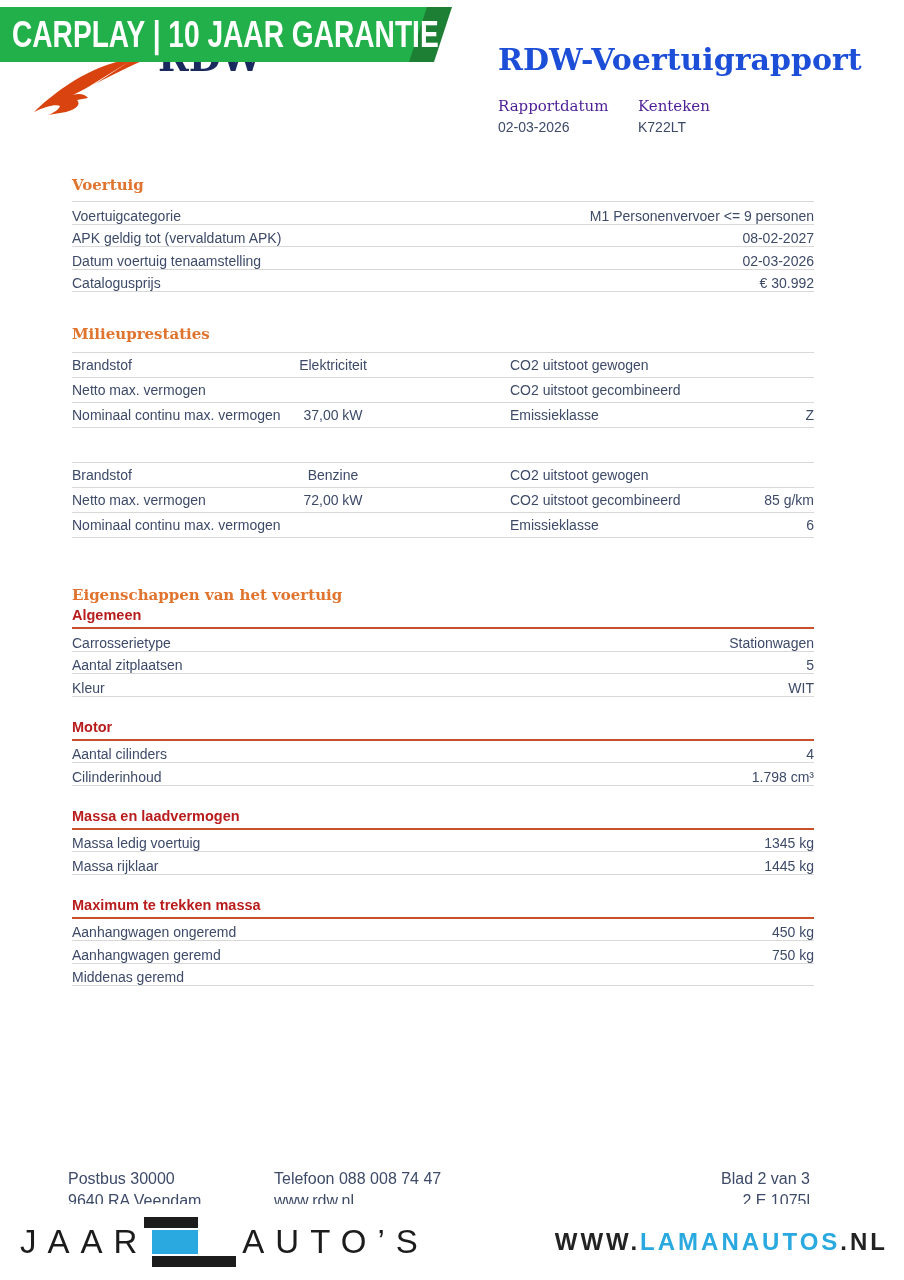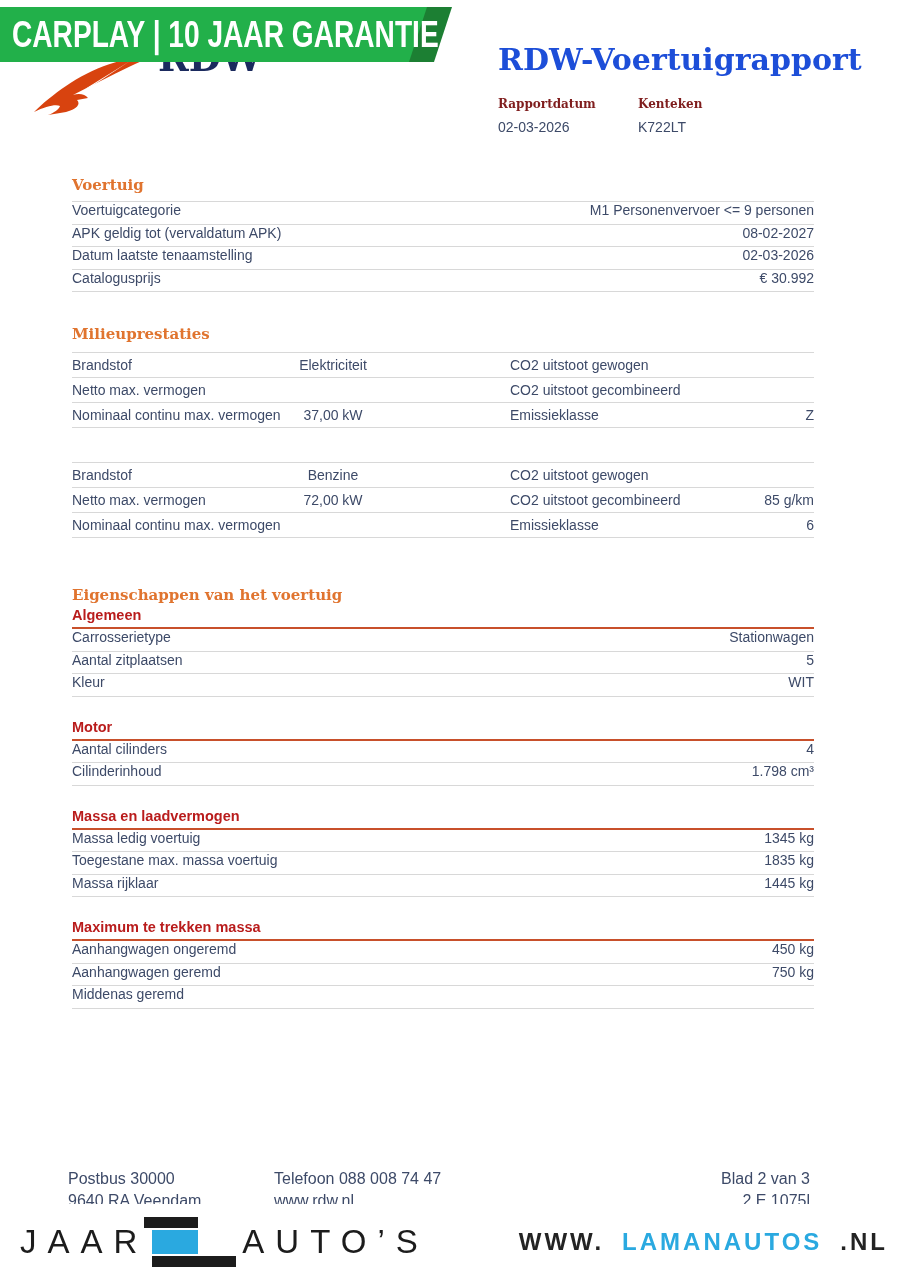--- a/index.html
+++ b/index.html
@@ -18,30 +18,30 @@
 
   
   .rdw-logo{position:absolute;left:30px;top:40px;width:230px;height:80px;z-index:1;}
   .rdw-text{position:absolute;left:128px;top:0px;font-family:"DejaVu Serif",serif;
         font-weight:700;font-size:37px;color:#1b2a5e;line-height:1;}
   .rdw-feather{position:absolute;left:0px;top:14px;}
 
   
   .report-title{position:absolute;left:498px;top:42px;font-family:"DejaVu Serif",serif;
         font-weight:700;font-size:30px;color:#1d4ed8;}
-  .hdr-label{position:absolute;top:97px;font-family:"DejaVu Serif",serif;font-weight:700;
-        font-size:12px;color:#7f1d1d;}
+  .hdr-label{position:absolute;top:97px;font-family:"DejaVu Serif",serif;font-weight:400;
+        font-size:15px;color:#4c1d95;}
   .hdr-val{position:absolute;top:119px;font-size:14px;color:#3d4a68;}
   .hx1{left:498px;} .hx2{left:638px;}
 
   
   .sec{position:absolute;left:72px;width:742px;}
   .sec-heading{font-family:"DejaVu Serif",serif;font-weight:700;font-size:15px;color:#e0742f;}
   .tbl{border-top:1px solid #d8d8d8;}
-  .row{display:flex;justify-content:space-between;align-items:flex-start;height:21.5px;
+  .row{display:flex;justify-content:space-between;align-items:flex-end;height:21.5px;
         border-bottom:1px solid #d8d8d8;font-size:14px;}
   .row .lbl{white-space:nowrap;} .row .val{white-space:nowrap;text-align:right;}
 
   .mrow{display:grid;grid-template-columns:217px 88px 133px 230px 1fr;align-items:center;
         height:24px;border-bottom:1px solid #d8d8d8;font-size:14px;}
   .mv1{text-align:center;white-space:nowrap;} .mv2{text-align:right;white-space:nowrap;}
 
   .sub-title{font-weight:700;font-size:14.5px;color:#b91c1c;}
   .sub-rule{height:2px;background:#c8502b;margin-top:4px;}
 
@@ -53,21 +53,21 @@
 
   
   .bottom-band{position:absolute;left:0;top:1204px;width:904px;height:76px;background:#ffffff;z-index:6;}
   .laman{position:absolute;left:20px;top:0;height:76px;display:flex;align-items:center;color:#1c1c1c;}
   .laman-word{font-size:33px;letter-spacing:11px;font-weight:400;white-space:nowrap;}
   .laman-mark{position:relative;width:94px;height:50px;margin:0 4px 0 -4px;}
   .mk-top{position:absolute;left:0;top:0;width:54px;height:11px;background:#1c1c1c;}
   .mk-mid{position:absolute;left:8px;top:13px;width:46px;height:24px;background:#2aa9e0;}
   .mk-bot{position:absolute;left:8px;top:39px;width:84px;height:11px;background:#1c1c1c;}
   .site{position:absolute;right:16px;top:0;height:76px;display:flex;align-items:center;
-        font-size:24px;font-weight:700;letter-spacing:3px;white-space:nowrap;gap:18px;}
+        font-size:24px;font-weight:700;letter-spacing:3px;white-space:nowrap;}
   .site .dark{color:#232323;} .site .blue{color:#2aa9e0;}
 </style>
 </head>
 <body>
 
 <div class="page">
 
   <div class="rdw-logo">
     <svg class="rdw-feather" width="125" height="62" viewBox="0 0 125 62">
       <path fill="#d8430f" d="M123,2 C96,2 62,14 36,32 C24,40 12,50 4,58 C16,52 26,50 30,52
@@ -95,21 +95,21 @@
     <div class="tbl" style="margin-top:7px;">
       <div class="row">
         <span class="lbl">Voertuigcategorie</span>
         <span class="val">M1 Personenvervoer &lt;= 9 personen</span>
       </div>
       <div class="row">
         <span class="lbl">APK geldig tot (vervaldatum APK)</span>
         <span class="val">08-02-2027</span>
       </div>
       <div class="row">
-        <span class="lbl">Datum laatste tenaamstelling</span>
+        <span class="lbl">Datum voertuig tenaamstelling</span>
         <span class="val">02-03-2026</span>
       </div>
       <div class="row">
         <span class="lbl">Catalogusprijs</span>
         <span class="val">€ 30.992</span>
       </div>
     </div>
   </div>
 
   <div class="sec" style="top:325px;">
@@ -194,24 +194,20 @@
         <span class="val">1.798 cm³</span>
       </div>
     </div>
 
     <div style="margin-top:22px;">
       <div class="sub-title">Massa en laadvermogen</div>
       <div class="sub-rule"></div>
       <div class="row">
         <span class="lbl">Massa ledig voertuig</span>
         <span class="val">1345 kg</span>
-      </div>
-      <div class="row">
-        <span class="lbl">Toegestane max. massa voertuig</span>
-        <span class="val">1835 kg</span>
       </div>
       <div class="row">
         <span class="lbl">Massa rijklaar</span>
         <span class="val">1445 kg</span>
       </div>
     </div>
 
     <div style="margin-top:22px;">
       <div class="sub-title">Maximum te trekken massa</div>
       <div class="sub-rule"></div>

